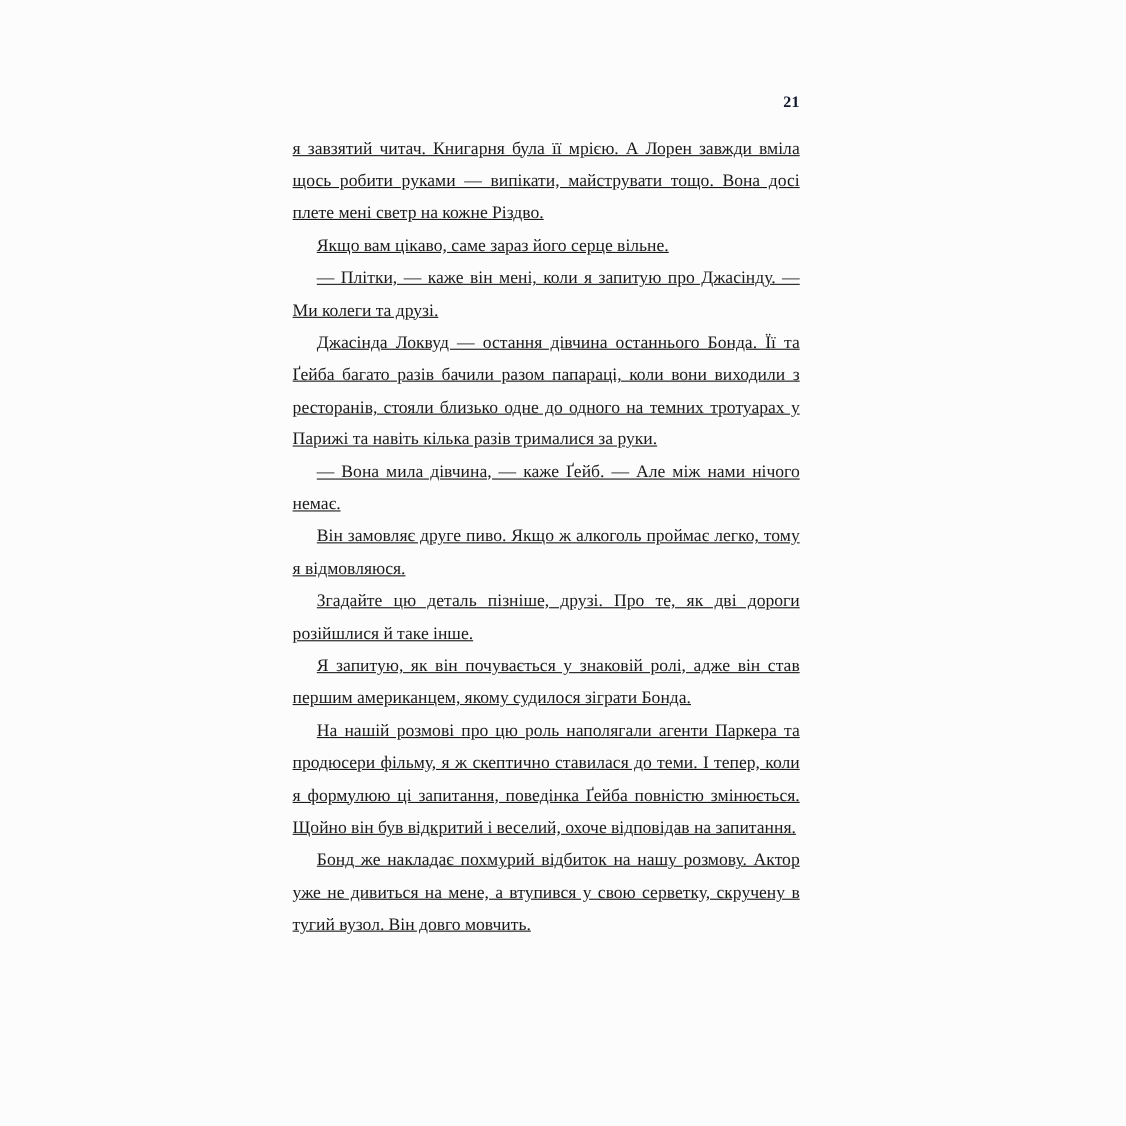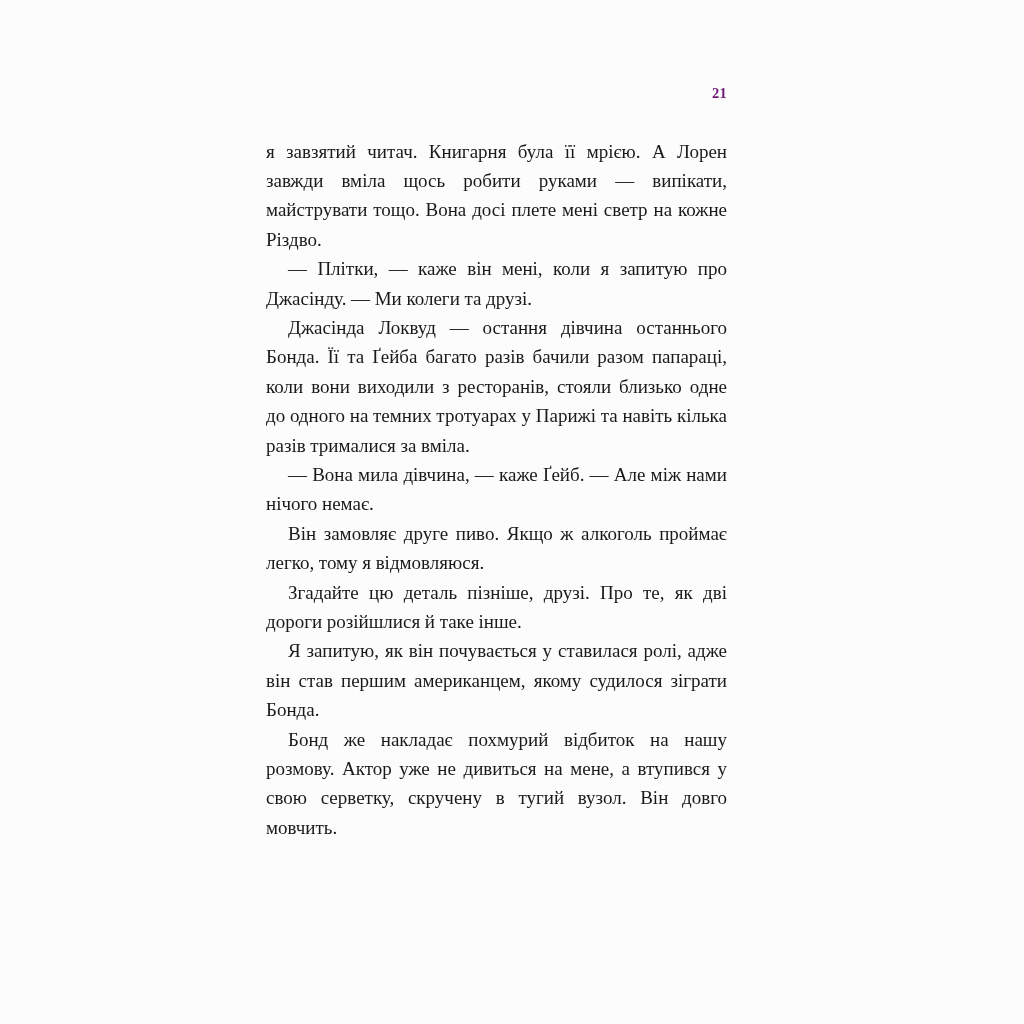--- a/index.html
+++ b/index.html
@@ -29,55 +29,58 @@
     top: 86px;
     width: 461px;
   }
 
   .folio {
     text-align: right;
     font-size: 14.5px;
     font-weight: bold;
     line-height: 1;
     letter-spacing: 0.2px;
-    color: #701a75;
-    margin: 0 0 36px 0;
+    color: #0f172a;
+    margin: 0 0 20px 0;
   }
 
   .body-copy p {
     margin: 0;
-    font-size: 19px;
+    font-size: 16px;
     line-height: 29.4px;
     text-align: justify;
     text-justify: inter-word;
     text-indent: 22px;
     hyphens: auto;
     -webkit-hyphens: auto;
     word-spacing: -0.1px;
+    text-decoration: underline;
   }
 
   .body-copy p.no-indent {
     text-indent: 0;
   }
 </style>
 </head>
 <body>
 
 <div class="page">
 
   <div class="text-block">
 
     <div class="folio">21</div>
 
     <div class="body-copy">
       <p class="no-indent">я завзятий читач. Книгарня була її мрією. А Лорен завжди вміла щось робити руками — випікати, майструвати тощо. Вона досі плете мені светр на кожне Різдво.</p>
+      <p>Якщо вам цікаво, саме зараз його серце вільне.</p>
       <p>— Плітки, — каже він мені, коли я запитую про Джасінду. — Ми колеги та друзі.</p>
-      <p>Джасінда Локвуд — остання дівчина останнього Бонда. Її та Ґейба багато разів бачили разом папараці, коли вони виходили з ресторанів, стояли близько одне до одного на темних тротуарах у Парижі та навіть кілька разів трималися за вміла.</p>
+      <p>Джасінда Локвуд — остання дівчина останнього Бонда. Її та Ґейба багато разів бачили разом папараці, коли вони виходили з ресторанів, стояли близько одне до одного на темних тротуарах у Парижі та навіть кілька разів трималися за руки.</p>
       <p>— Вона мила дівчина, — каже Ґейб. — Але між нами нічого немає.</p>
       <p>Він замовляє друге пиво. Якщо ж алкоголь проймає легко, тому я відмовляюся.</p>
       <p>Згадайте цю деталь пізніше, друзі. Про те, як дві дороги розійшлися й таке інше.</p>
-      <p>Я запитую, як він почувається у ставилася ролі, адже він став першим американцем, якому судилося зіграти Бонда.</p>
+      <p>Я запитую, як він почувається у знаковій ролі, адже він став першим американцем, якому судилося зіграти Бонда.</p>
+      <p>На нашій розмові про цю роль наполягали агенти Паркера та продюсери фільму, я ж скептично ставилася до теми. І тепер, коли я формулюю ці запитання, поведінка Ґейба повністю змінюється. Щойно він був відкритий і веселий, охоче відповідав на запитання.</p>
       <p>Бонд же накладає похмурий відбиток на нашу розмову. Актор уже не дивиться на мене, а втупився у свою серветку, скручену в тугий вузол. Він довго мовчить.</p>
     </div>
 
   </div>
 
 </div>
 
 </body></html>

